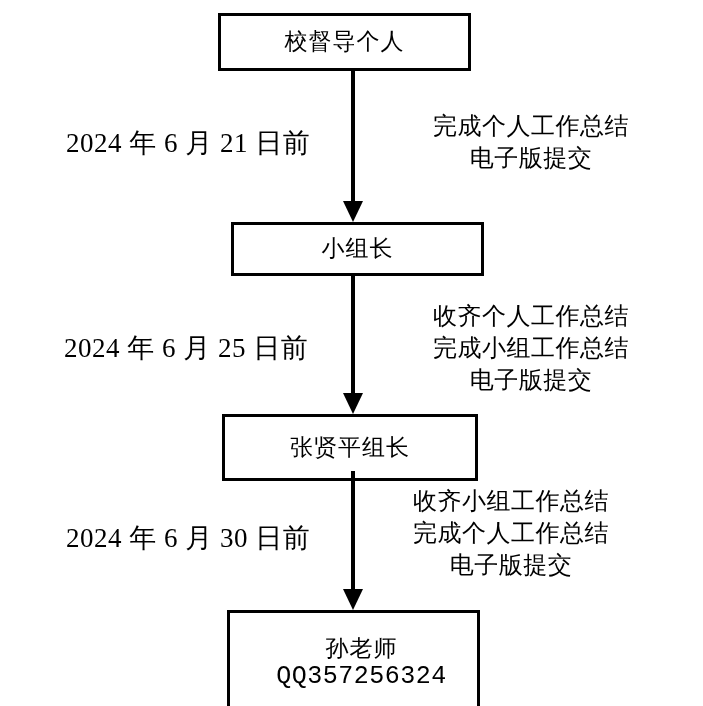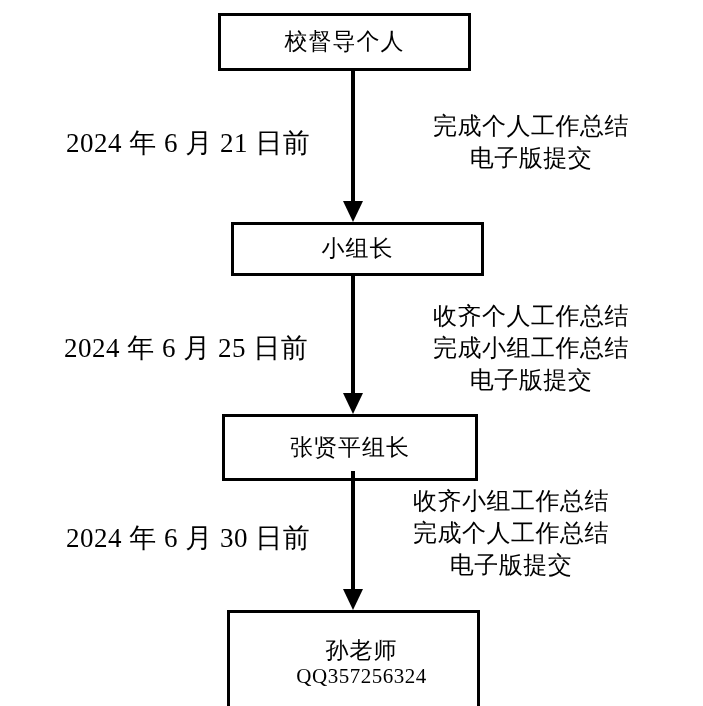--- a/index.html
+++ b/index.html
@@ -30,22 +30,22 @@
     text-align: center;
     line-height: 1.18;
   }
   .node-title {
     font-family: "Liberation Serif", "DejaVu Serif", serif;
     font-size: 23px;
     white-space: nowrap;
     letter-spacing: 1px;
   }
   .node-sub {
-    font-family: Liberation Serif, serif;
-    font-size: 21px;
+    font-family: Liberation Mono, monospace;
+    font-size: 25px;
     white-space: nowrap;
     letter-spacing: 0.5px;
   }
 
   #box-1 { left: 218px; top: 13px;  width: 253px; height: 58px; }
   #box-2 { left: 231px; top: 222px; width: 253px; height: 54px; }
   #box-3 { left: 222px; top: 414px; width: 256px; height: 67px; }
   #box-4 { left: 227px; top: 610px; width: 253px; height: 106px; padding-left: 16px; }
 
   

